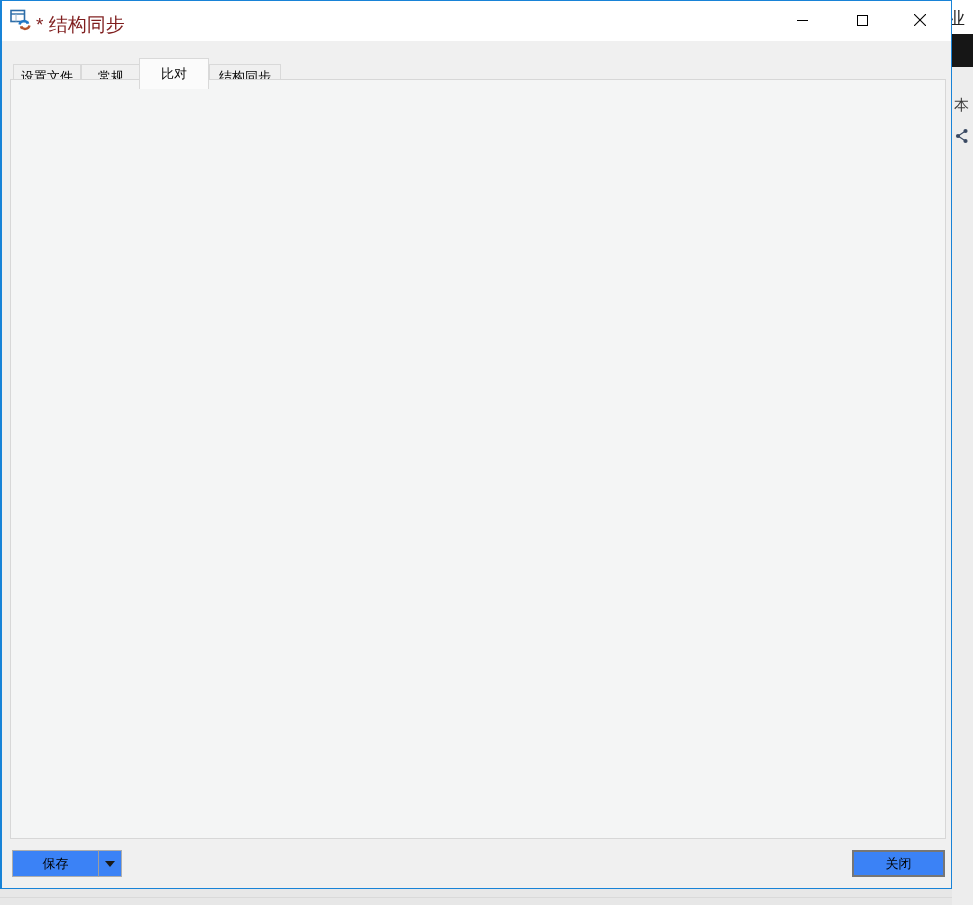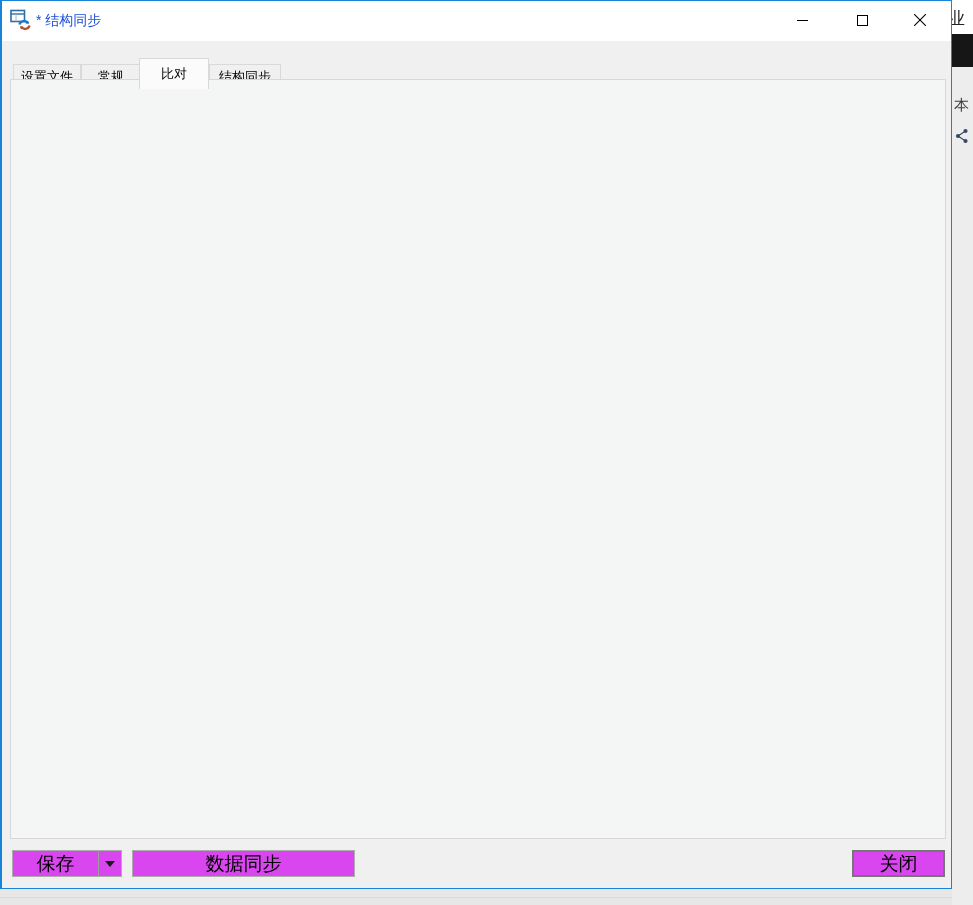--- a/index.html
+++ b/index.html
@@ -10,21 +10,21 @@
     -webkit-font-smoothing:antialiased;
   }
   
   .dialog{
     position:absolute;left:0;top:0;width:952px;height:889px;
     background:#f0f0f0;border:1px solid #1883d7;border-left-width:2px;
     box-sizing:border-box;
   }
   .titlebar{position:absolute;left:0;top:0;right:0;height:40px;background:#ffffff;}
   .app-icon{position:absolute;left:8px;top:8px;width:22px;height:22px;}
-  .title-text{position:absolute;left:34px;top:11px;font-size:14px;color:#1d4ed8;white-space:nowrap;text-align:center;}
+  .title-text{position:absolute;left:34px;top:11px;font-size:19px;color:#7f1d1d;white-space:nowrap;text-align:center;}
   .winbtn{position:absolute;top:5px;width:32px;height:28px;display:flex;align-items:center;justify-content:center;cursor:default;}
   .winbtn.min{left:784px;} .winbtn.max{left:844px;} .winbtn.close{left:902px;}
 
   
   .tab{position:absolute;box-sizing:border-box;font-size:13px;color:#000;
        display:flex;align-items:center;justify-content:center;
        border:1px solid #d9d9d9;border-bottom:none;background:#f0f0f0;margin-top:8px;}
   .tab.t0{left:11px;top:55px;width:68px;height:24px;}
   .tab.t1{left:79px;top:55px;width:60px;height:24px;}
   .tab.t2{left:137px;top:49px;width:70px;height:31px;background:#fbfbfb;z-index:3;}
@@ -61,22 +61,22 @@
             border:1px solid #8f8f8f;box-sizing:border-box;overflow:hidden;padding-top:2px;}
   .sql-row{height:21px;display:flex;align-items:center;overflow:hidden;width:calc(100% - 18px);}
   .cb{width:13px;height:13px;border:1px solid #707070;background:#fff;margin:0 6px 0 4px;flex:0 0 13px;}
   .sql-text{font-size:13px;color:#1a1a1a;white-space:pre;overflow:hidden;}
   .vscroll{position:absolute;right:0;top:0;bottom:0;width:17px;background:#f2f2f2;border-left:1px solid #e3e3e3;}
   .sb-arrow{position:absolute;left:0;width:17px;height:16px;display:flex;align-items:center;justify-content:center;}
   .sb-up{top:0;} .sb-down{bottom:0;}
   .sb-thumb{position:absolute;left:1px;top:18px;width:15px;height:26px;background:#cdcdcd;}
 
   
-  .btn{position:absolute;background:#d946ef;border:1px solid #adadad;box-sizing:border-box;
-       font-size:19px;color:#000;display:flex;align-items:center;justify-content:center;cursor:default;}
+  .btn{position:absolute;background:#3b82f6;border:1px solid #adadad;box-sizing:border-box;
+       font-size:13px;color:#000;display:flex;align-items:center;justify-content:center;cursor:default;}
   .btn-run{left:817px;top:793px;width:88px;height:26px;}
   .btn-save{left:10px;top:849px;width:86px;height:27px;border-right:none;}
   .btn-save-arrow{left:96px;top:849px;width:24px;height:27px;border-left:1px solid #9d9d9d;}
   .btn-sync{left:130px;top:849px;width:223px;height:27px;}
   .btn-close{left:850px;top:849px;width:93px;height:27px;border:2px solid #767676;}
   .tri-down{width:0;height:0;border-left:5px solid transparent;border-right:5px solid transparent;border-top:6px solid #1a1a1a;}
 
   
   .bg-strip{position:absolute;left:952px;top:0;width:21px;height:905px;background:#ededed;overflow:hidden;}
   .strip-top{position:absolute;left:0;top:0;width:21px;height:34px;background:#ffffff;overflow:hidden;}
@@ -306,16 +306,15 @@
           </svg>
       </div>
     </div>
   </div>
 
   <div class="btn btn-run">运行查询</div>
   <div class="btn btn-save">保存</div>
   <div class="btn btn-save-arrow">
     <span class="tri-down"></span>
   </div>
-  <div class="btn btn-sync">数据同步</div>
   <div class="btn btn-close">关闭</div>
 
 </div>
 
 </body></html>

